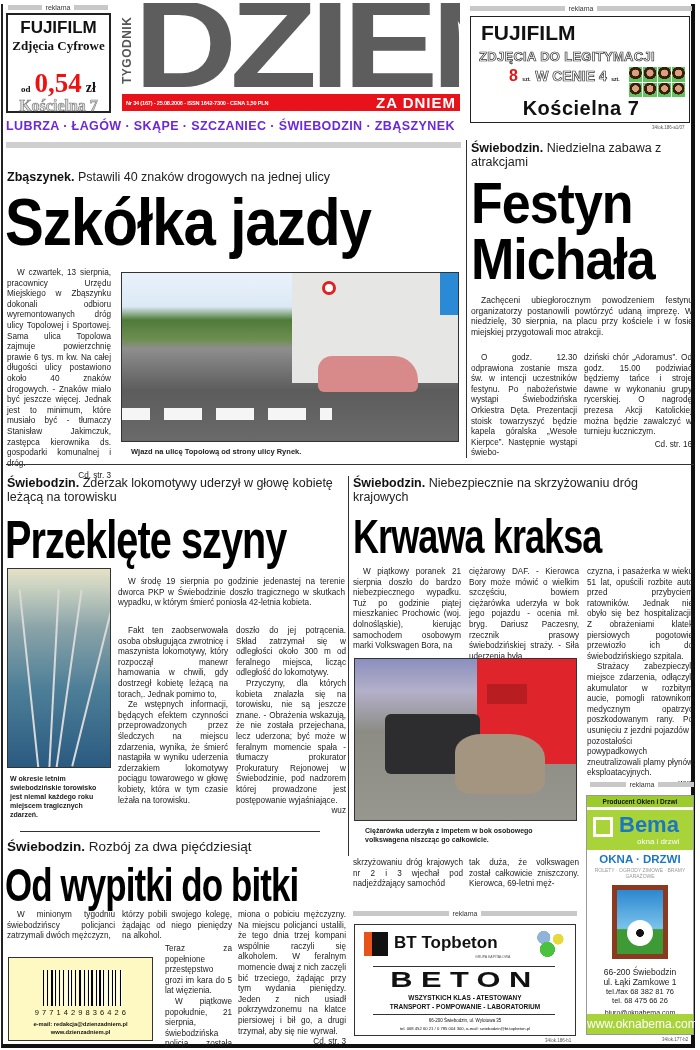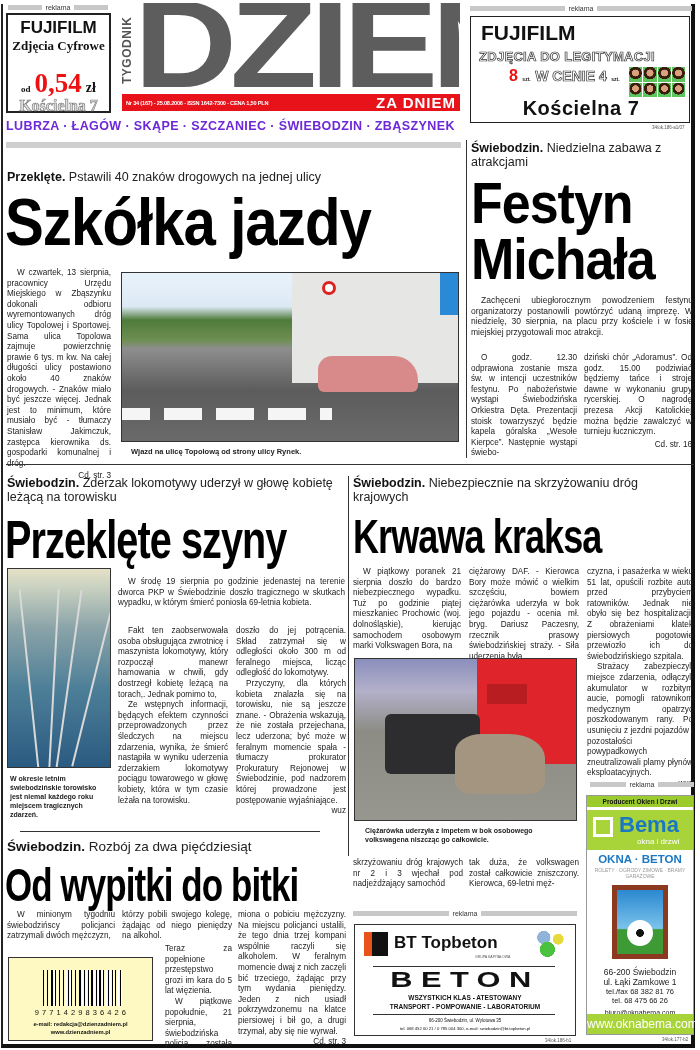--- a/index.html
+++ b/index.html
@@ -76,21 +76,21 @@
     <span style="background:radial-gradient(circle at 50% 40%,#d9a27c 30%,#3b1d10 32%,#3b1d10 55%,#5ec45e 57%)"></span>
     <span style="background:radial-gradient(circle at 50% 40%,#d9a27c 30%,#3b1d10 32%,#3b1d10 55%,#5ec45e 57%)"></span>
     <span style="background:radial-gradient(circle at 50% 40%,#d9a27c 30%,#3b1d10 32%,#3b1d10 55%,#5ec45e 57%)"></span>
     <span style="background:radial-gradient(circle at 50% 40%,#d9a27c 30%,#3b1d10 32%,#3b1d10 55%,#5ec45e 57%)"></span>
   </div>
   <div style="position:absolute;left:10px;top:80px;width:200px;text-align:center;font-weight:bold;font-size:20px;color:#111;letter-spacing:0.5px">Kościelna 7</div>
 </div>
 <div class="tiny" style="left:652px;top:125px">34/ok.186-a1/07</div>
 <div class="vrule" style="left:466px;top:140px;height:318px"></div>
 
-<div class="kicker" style="left:7px;top:170px;width:455px"><b>Przeklęte.</b> <span>Pstawili 40 znaków drogowych na jednej ulicy</span></div>
+<div class="kicker" style="left:7px;top:170px;width:455px"><b>Zbąszynek.</b> <span>Pstawili 40 znaków drogowych na jednej ulicy</span></div>
 <div class="head" style="left:5px;top:183px;font-size:60px;transform:scaleX(0.97) scaleY(1.12)">Szkółka jazdy</div>
 <div class="col" style="left:7px;top:268px;width:104px">
   <p>W czwartek, 13 sierpnia, pracownicy Urzędu Miejskiego w Zbąszynku dokonali odbioru wyremontowanych dróg ulicy Topolowej i Sportowej. Sama ulica Topolowa zajmuje powierzchnię prawie 6 tys. m kw. Na całej długości ulicy postawiono około 40 znaków drogowych. - Znaków miało być jeszcze więcej. Jednak jest to minimum, które musiało być - tłumaczy Stanisław Jakimczuk, zastępca kierownika ds. gospodarki komunalnej i dróg.</p>
   <div class="r" style="margin-top:2px">Cd. str. 3</div>
 </div>
 <div class="photo" style="left:121px;top:272px;width:338px;height:170px;background:linear-gradient(180deg,#e9f2fb 0%,#dce9f5 20%,#4f7b3a 28%,#6e8f52 40%,#8e8e8e 45%,#5c5c5c 70%,#6a6a6a 100%)">
   <div style="position:absolute;left:170px;top:0;width:168px;height:110px;background:#e6e6e4"></div>
   <div style="position:absolute;left:200px;top:8px;width:14px;height:14px;border-radius:50%;border:3px solid #d22;background:#fff"></div>
   <div style="position:absolute;left:318px;top:0;width:22px;height:42px;background:#2a8ad6"></div>
   <div style="position:absolute;left:196px;top:83px;width:100px;height:36px;background:#d88a8a;border-radius:14px 24px 6px 6px"></div>
@@ -117,21 +117,21 @@
 <div class="kicker" style="left:7px;top:476px;width:338px"><b>Świebodzin.</b> <span>Zderzak lokomotywy uderzył w głowę kobietę leżącą na torowisku</span></div>
 <div class="head" style="left:5px;top:510px;font-size:44px;transform:scaleX(0.9) scaleY(1.2)">Przeklęte szyny</div>
 <div class="photo" style="left:7px;top:568px;width:104px;height:200px;background:linear-gradient(180deg,#e6e0c6 0%,#cdd4c2 8%,#8aa3a8 30%,#4e7f98 60%,#2a5a80 100%)">
   <div style="position:absolute;left:20px;top:20px;width:2px;height:180px;background:#d9d9d9;transform:rotate(-6deg)"></div>
   <div style="position:absolute;left:45px;top:20px;width:2px;height:180px;background:#d9d9d9;transform:rotate(3deg)"></div>
   <div style="position:absolute;left:60px;top:20px;width:2px;height:180px;background:#d9d9d9;transform:rotate(8deg)"></div>
   <div style="position:absolute;left:85px;top:20px;width:2px;height:180px;background:#d9d9d9;transform:rotate(14deg)"></div>
 </div>
 <div class="cap" style="left:10px;top:774px;width:100px;font-size:7px;line-height:9px">W okresie letnim świebodzińskie torowisko jest niemal każdego roku miejscem tragicznych zdarzeń.</div>
 <div class="col" style="left:118px;top:577px;width:227px">
-    <p>W środę 19 sierpnia po godzinie jedenastej na terenie dworca PKP w Świebodzinie doszło tragicznego w skutkach wypadku, w którym śmierć poniosła 69-letnia kobieta.</p>
+    <p>W środę 19 sierpnia po godzinie jedenastej na terenie dworca PKP w Świebodzinie doszło tragicznego w skutkach wypadku, w którym śmierć poniosła 42-letnia kobieta.</p>
   </div>
 <div class="col" style="left:118px;top:626px;width:110px">
   <p>Fakt ten zaobserwowała osoba obsługująca zwrotnicę i maszynista lokomotywy, który rozpoczął manewr hamowania w chwili, gdy dostrzegł kobietę leżącą na torach,. Jednak pomimo to,</p>
   <p>Ze wstępnych informacji, będących efektem czynności przeprowadzonych przez śledczych na miejscu zdarzenia, wynika, że śmierć nastąpiła w wyniku uderzenia zderzakiem lokomotywy pociągu towarowego w głowę kobiety, która w tym czasie leżała na torowisku.</p>
 </div>
 <div class="col" style="left:236px;top:626px;width:110px">
   <div>doszło do jej potrącenia. Skład zatrzymał się w odległości około 300 m od feralnego miejsca, licząc odległość do lokomotywy.</div>
   <p>Przyczyny, dla których kobieta znalazła się na torowisku, nie są jeszcze znane. - Obrażenia wskazują, że nie została przejechana, lecz uderzona; być może w feralnym momencie spała - tłumaczy prokurator Prokuratury Rejonowej w Świebodzinie, pod nadzorem której prowadzone jest postępowanie wyjaśniające.</p>
   <div class="r">wuz</div>
 </div>
@@ -169,21 +169,21 @@
     <span>reklama</span>
     <span class="bar"></span>
   </div>
 <div style="position:absolute;left:586px;top:795px;width:108px;height:240px;border:1px solid #999;background:#fff;text-align:center">
   <div style="background:#9ccc2c;font-size:6.5px;font-weight:bold;padding:2px 0">Producent Okien i Drzwi</div>
   <div style="background:#a8d43a;height:40px;margin-top:3px;position:relative">
     <div style="position:absolute;left:6px;top:7px;width:20px;height:20px;border:3px solid #fff"></div>
     <div style="position:absolute;left:32px;top:2px;font-weight:bold;font-size:22px;color:#1b77c2">Bema</div>
     <div style="position:absolute;left:50px;top:27px;font-size:8px;color:#fff">okna i drzwi</div>
   </div>
-  <div style="font-weight:bold;color:#1b77c2;font-size:11.5px;margin-top:3px">OKNA · BETON</div>
+  <div style="font-weight:bold;color:#1b77c2;font-size:11.5px;margin-top:3px">OKNA · DRZWI</div>
   <div style="font-size:5px;color:#999;margin:2px 6px 0">ROLETY · OGRODY ZIMOWE · BRAMY GARAŻOWE</div>
   <div style="margin:6px auto 0;width:56px;height:74px;border:5px solid #8b3a1f;background:linear-gradient(180deg,#2b88d0 0%,#7bc3ec 60%,#3d9a35 62%)">
     <div style="width:26px;height:26px;border-radius:50%;margin:30px auto 0;background:radial-gradient(circle,#111 20%,#fff 22%)"></div>
   </div>
   <div style="font-size:8.5px;margin-top:8px;color:#222">66-200 Świebodzin</div>
   <div style="font-size:8.5px;color:#222">ul. Łąki Zamkowe 1</div>
   <div style="font-size:7.5px;color:#222">tel./fax 68 382 81 76</div>
   <div style="font-size:7.5px;color:#222">tel. 68 475 66 26</div>
   <div style="font-size:7px;color:#222;margin-top:4px">biuro@oknabema.com</div>
   <div style="position:absolute;bottom:0;left:0;right:0;background:#a8d43a;color:#fff;font-size:12px;padding:3px 0">www.oknabema.com</div>

